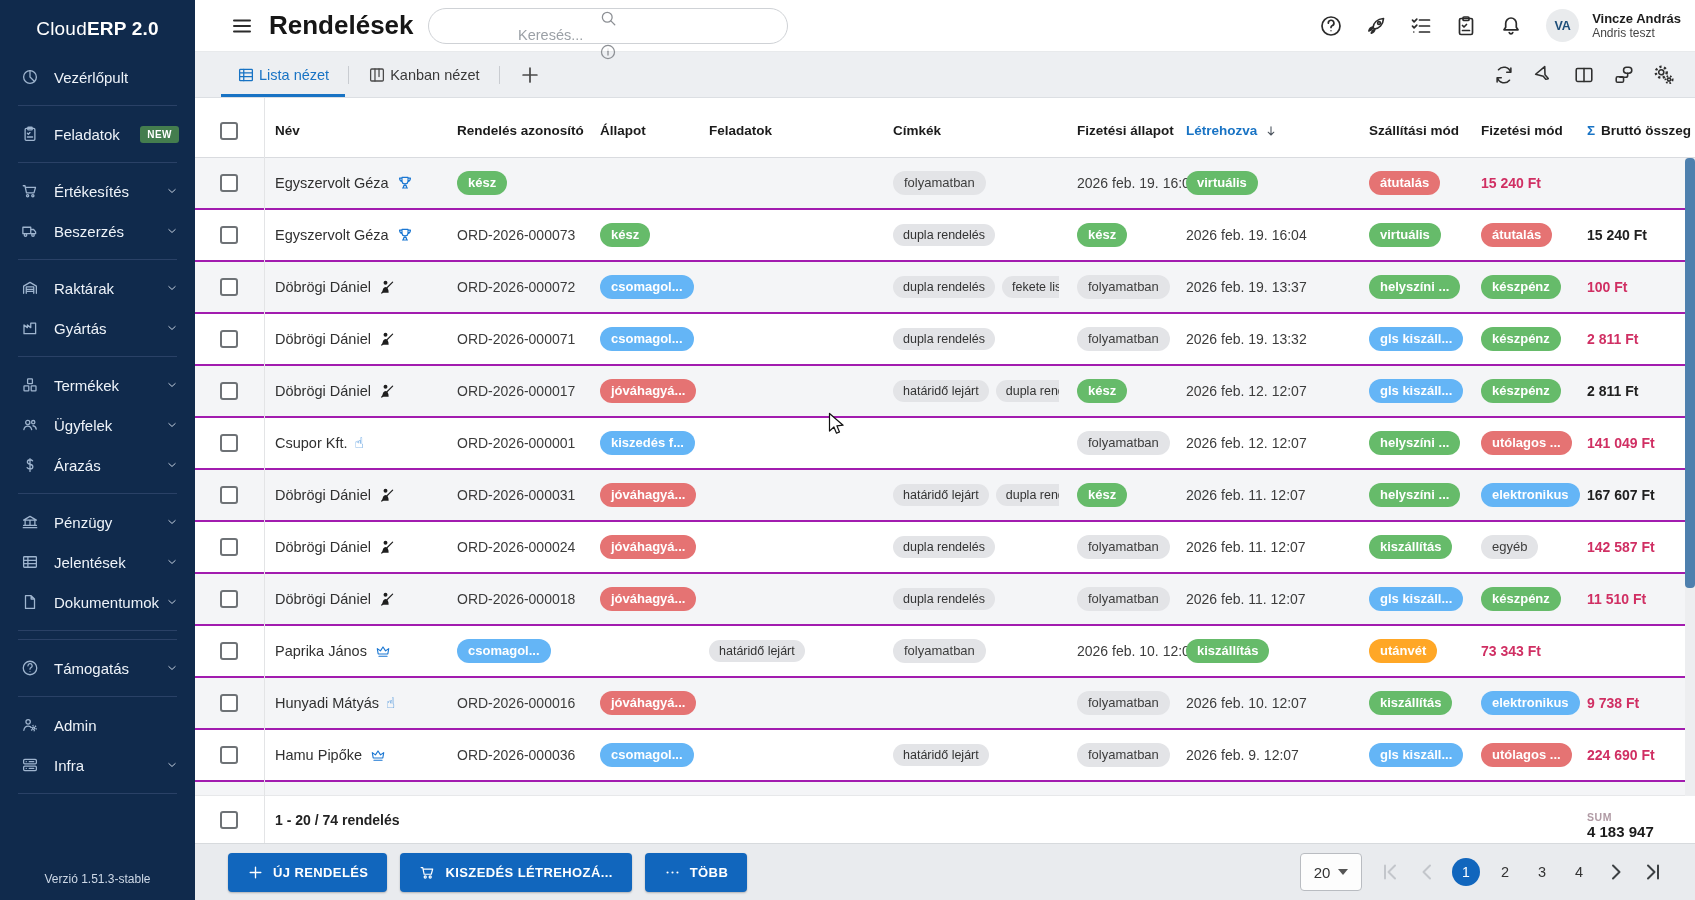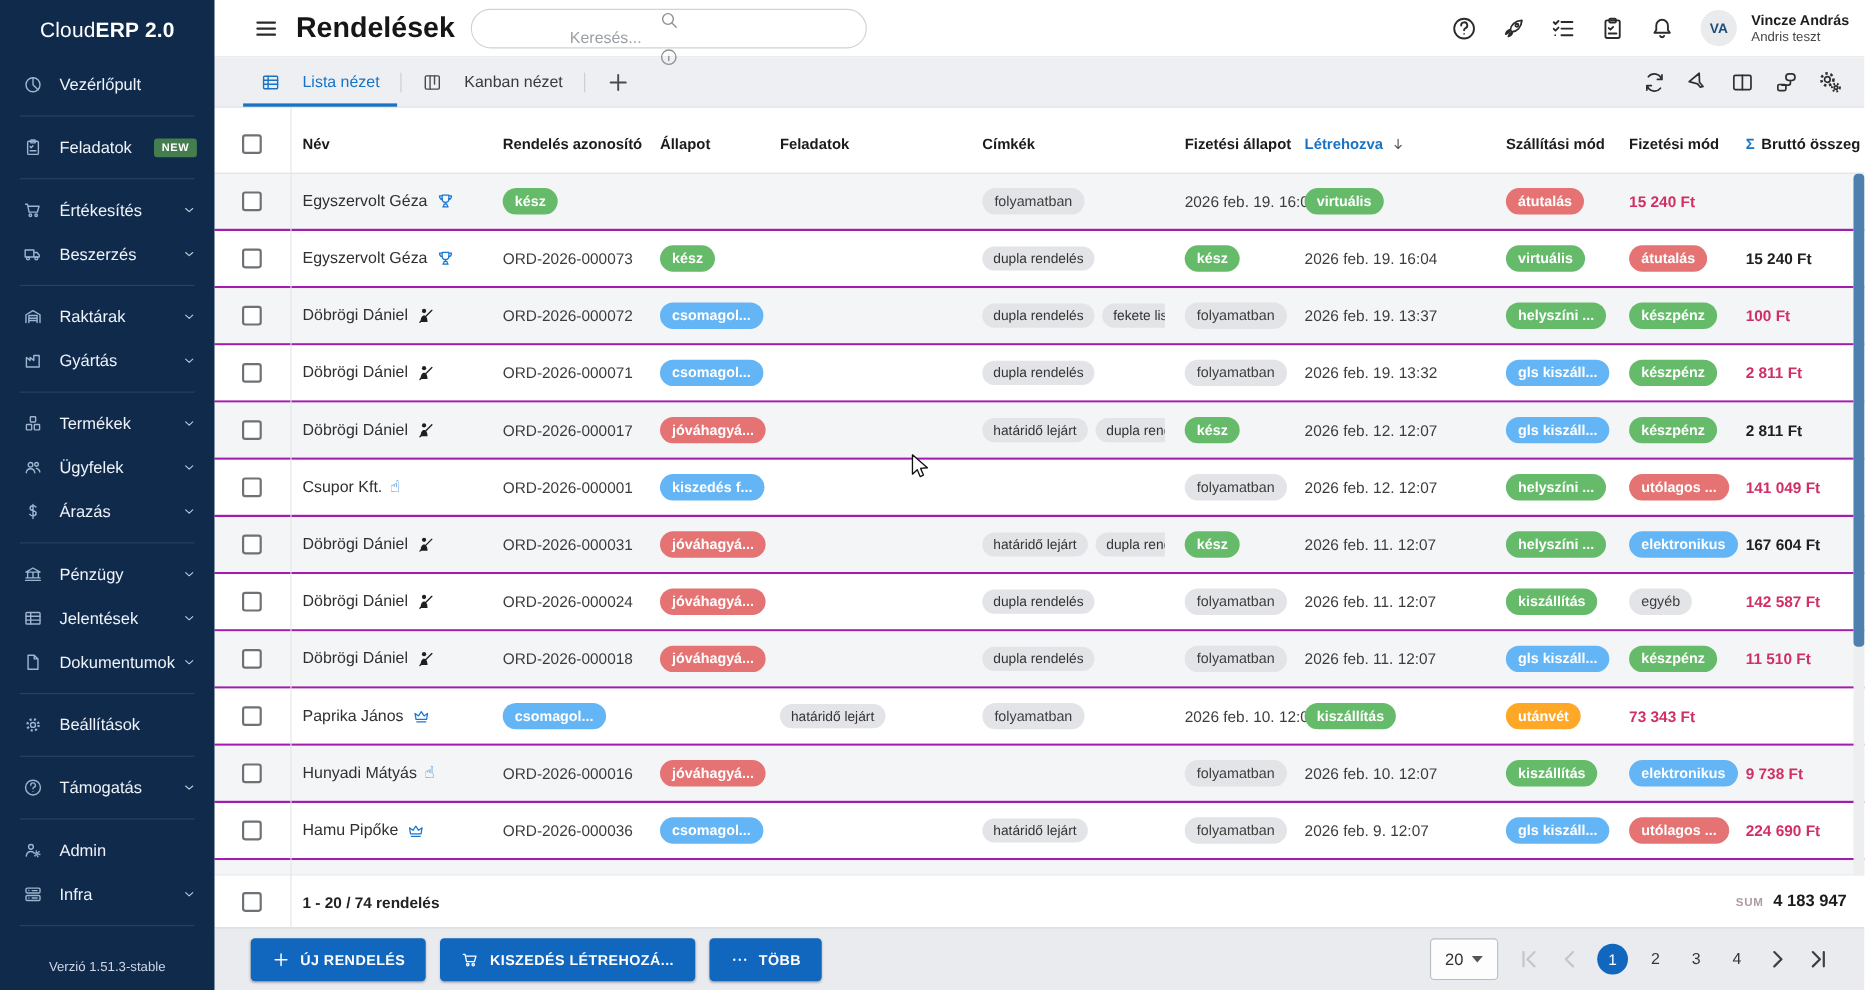--- a/index.html
+++ b/index.html
@@ -49,21 +49,21 @@
   .avatar { width:33px; height:33px; border-radius:50%; background:#e9ebed; color:#1d4e79;
     font-size:12.5px; font-weight:700; display:flex; align-items:center; justify-content:center;
     margin-left:2px; cursor:pointer; }
   .userbox { line-height:1.2; margin-left:-8px; }
   .uname { font-size:13px; font-weight:700; color:#1c1c1c; white-space:nowrap; }
   .usub { font-size:12px; color:#454545; white-space:nowrap; }
 
   
   .tabbar { position:absolute; left:0; top:52px; width:100%; height:46px; background:#edeff2;
     border-bottom:1px solid #dcdfe3; display:flex; align-items:center; padding-left:26px; }
-  .tab { display:flex; align-items:center; gap:20px; height:100%; padding:0 16px;
+  .tab { display:flex; align-items:center; gap:4px; height:100%; padding:0 16px;
     position:relative; font-size:14.5px; color:#3a3a3a; cursor:pointer; white-space:nowrap; }
   .tab-ic { width:18px; height:18px; color:#4a4a4a; }
   .tab.active { color:#1873c4; font-weight:500; }
   .tab.active .tab-ic { color:#1873c4; }
   .tab.active::after { content:""; position:absolute; left:0; right:0; bottom:0; height:3px;
     background:#1873c4; }
   .tsep { width:1px; height:18px; background:#c9ccd1; margin:0 3px; }
   .tab-plus { width:30px; height:30px; margin-left:12px; color:#222; cursor:pointer;
     display:flex; align-items:center; justify-content:center; }
   .tab-plus svg { width:22px; height:22px; }
@@ -102,21 +102,21 @@
   .tag { display:inline-block; background:#e3e4e7; color:#333; font-size:12.5px;
     padding:4px 10px; border-radius:12px; margin-right:7px; white-space:nowrap; }
   .tag.cut { max-width:72px; padding-right:0; border-radius:12px 0 0 12px; overflow:hidden; }
   .created { font-size:14px; color:#3c3c3c; white-space:nowrap; }
   .gross { font-size:14px; font-weight:700; white-space:nowrap; }
   .gross.pink { color:#d02f63; } .gross.dark { color:#202020; }
   .strip { height:14px; background:#f4f5f7; border-bottom:1px solid #e7e8ea; }
   .footer-row { height:47px; background:#fff; position:relative; }
   .range-text { font-size:14px; font-weight:700; color:#222; grid-column:2/8; padding-left:11px; }
   .sumwrap { position:absolute; left:1383px; top:15px; display:flex; align-items:baseline;
-    white-space:nowrap; }
+    white-space:nowrap;flex-direction:column; }
   .sum-label { font-size:10.5px; font-weight:600; color:#b09aa4; letter-spacing:.6px; }
   .sum-val { font-size:15px; font-weight:700; color:#1b1b1b; margin-left:9px; }
   .vline { position:absolute; left:69px; top:98px; width:1px; height:745px;
     background:#e3e4e6; z-index:2; }
 
   
   .sb-track { position:absolute; left:1490px; top:158px; width:10px; height:638px;
     background:#edeef0; z-index:3; }
   .sb-thumb { position:absolute; left:0; top:0; width:10px; height:430px;
     background:#4e80ae; border-radius:4px; }
@@ -314,29 +314,20 @@
           </svg>
         </span>
         <span class="nav-label" data-name="sidebar-item-label">Dokumentumok</span>
         <span class="nav-chev" data-name="chevron-down-icon">
           <svg viewBox="0 0 24 24">
             <path d="M6.5 9.5l5.5 5 5.5-5"></path>
           </svg>
         </span>
       </div>
       <div class="nav-divider" data-name="sidebar-divider"></div>
-      <div class="nav-item" data-name="sidebar-item-beallitasok">
-        <span class="nav-ic" data-name="gear-icon">
-          <svg viewBox="0 0 24 24">
-            <circle cx="12" cy="12" r="3"></circle>
-            <circle cx="12" cy="12" r="6.8" stroke-width="2.8" stroke-dasharray="2.5 2.9" stroke-linecap="butt"></circle>
-          </svg>
-        </span>
-        <span class="nav-label" data-name="sidebar-item-label">Beállítások</span>
-      </div>
       <div class="nav-divider" data-name="sidebar-divider"></div>
       <div class="nav-item" data-name="sidebar-item-tamogatas">
         <span class="nav-ic" data-name="help-icon">
           <svg viewBox="0 0 24 24">
             <circle cx="12" cy="12" r="9"></circle>
             <path d="M9.3 9.2A2.8 2.8 0 1 1 13 11.7c-.8.4-1 1-1 1.8"></path>
             <circle cx="12" cy="16.8" r="0.7" fill="currentColor" stroke="none"></circle>
           </svg>
         </span>
         <span class="nav-label" data-name="sidebar-item-label">Támogatás</span>
@@ -813,21 +804,21 @@
           <div class="td c7" data-name="created-cell">
             <span class="created" data-name="created-date">2026 feb. 11. 12:07</span>
           </div>
           <div class="td c8" data-name="shipping-cell">
             <span class="pill green" data-name="shipping-method-pill">helyszíni ...</span>
           </div>
           <div class="td c9" data-name="payment-method-cell">
             <span class="pill blue" data-name="payment-method-pill">elektronikus</span>
           </div>
           <div class="td c10" data-name="gross-total-cell">
-            <span class="gross dark" data-name="gross-total">167 604 Ft</span>
+            <span class="gross dark" data-name="gross-total">167 607 Ft</span>
           </div>
         </div>
         <div class="trow grid-cols even" data-name="table-row">
           <div class="td c0" data-name="row-select-cell">
             <div class="cbx" data-name="row-checkbox"></div>
           </div>
           <div class="td c1" data-name="customer-cell">
             <span class="name-text" data-name="customer-name">Döbrögi Dániel</span>
             <span class="name-ic" data-name="ninja-icon">
               <svg viewBox="0 0 24 24">

